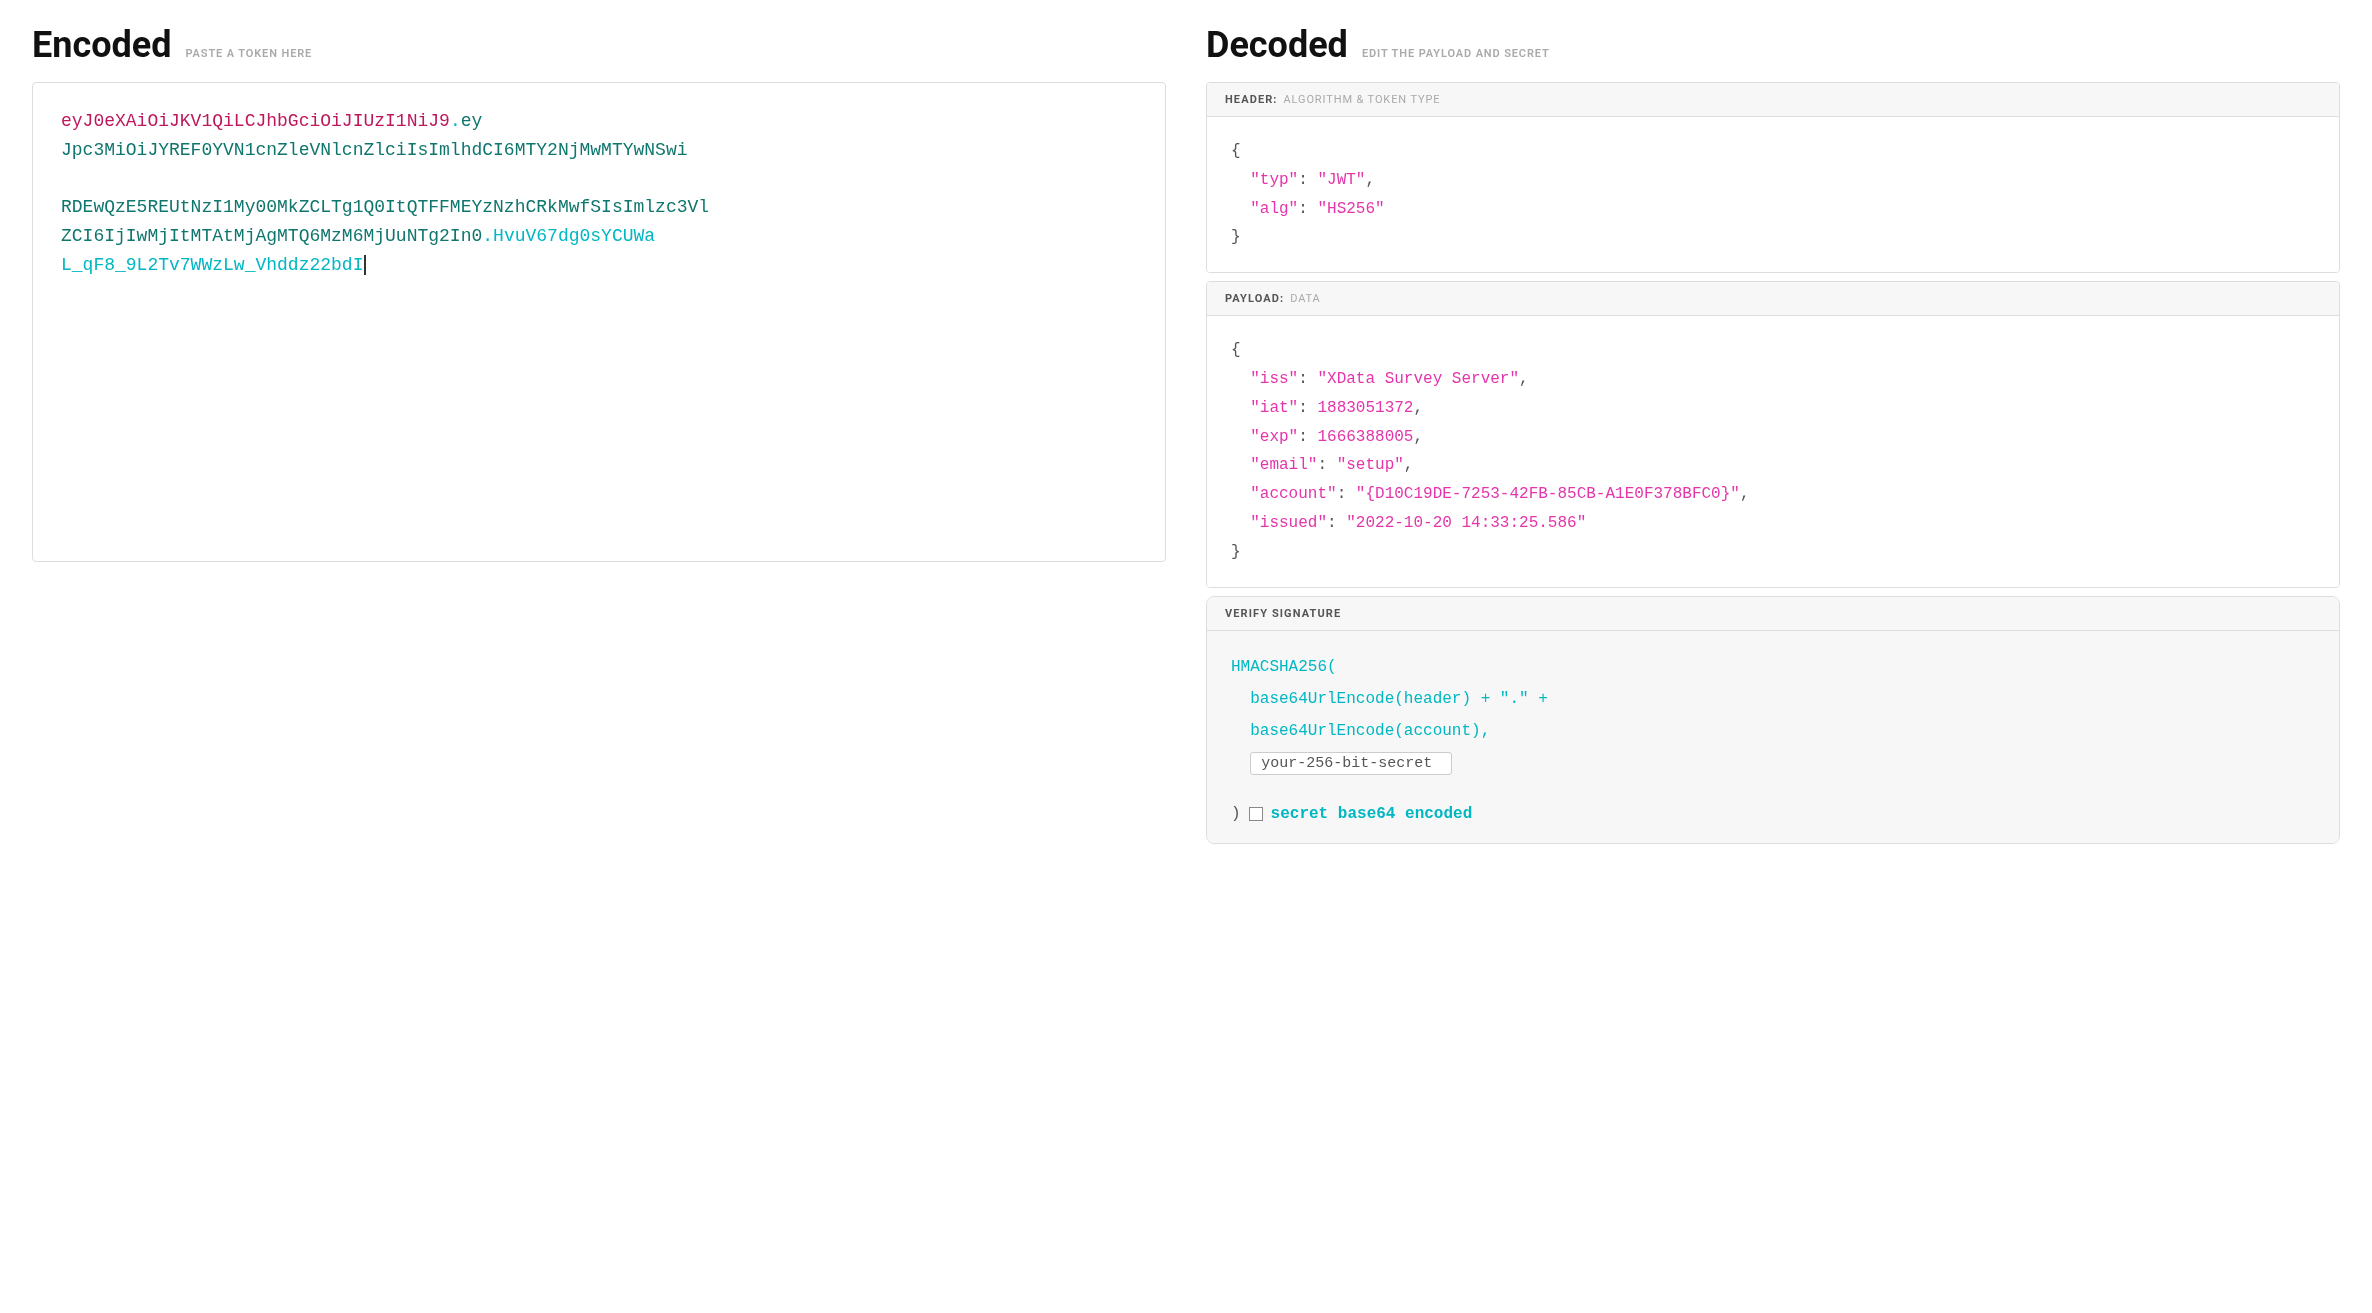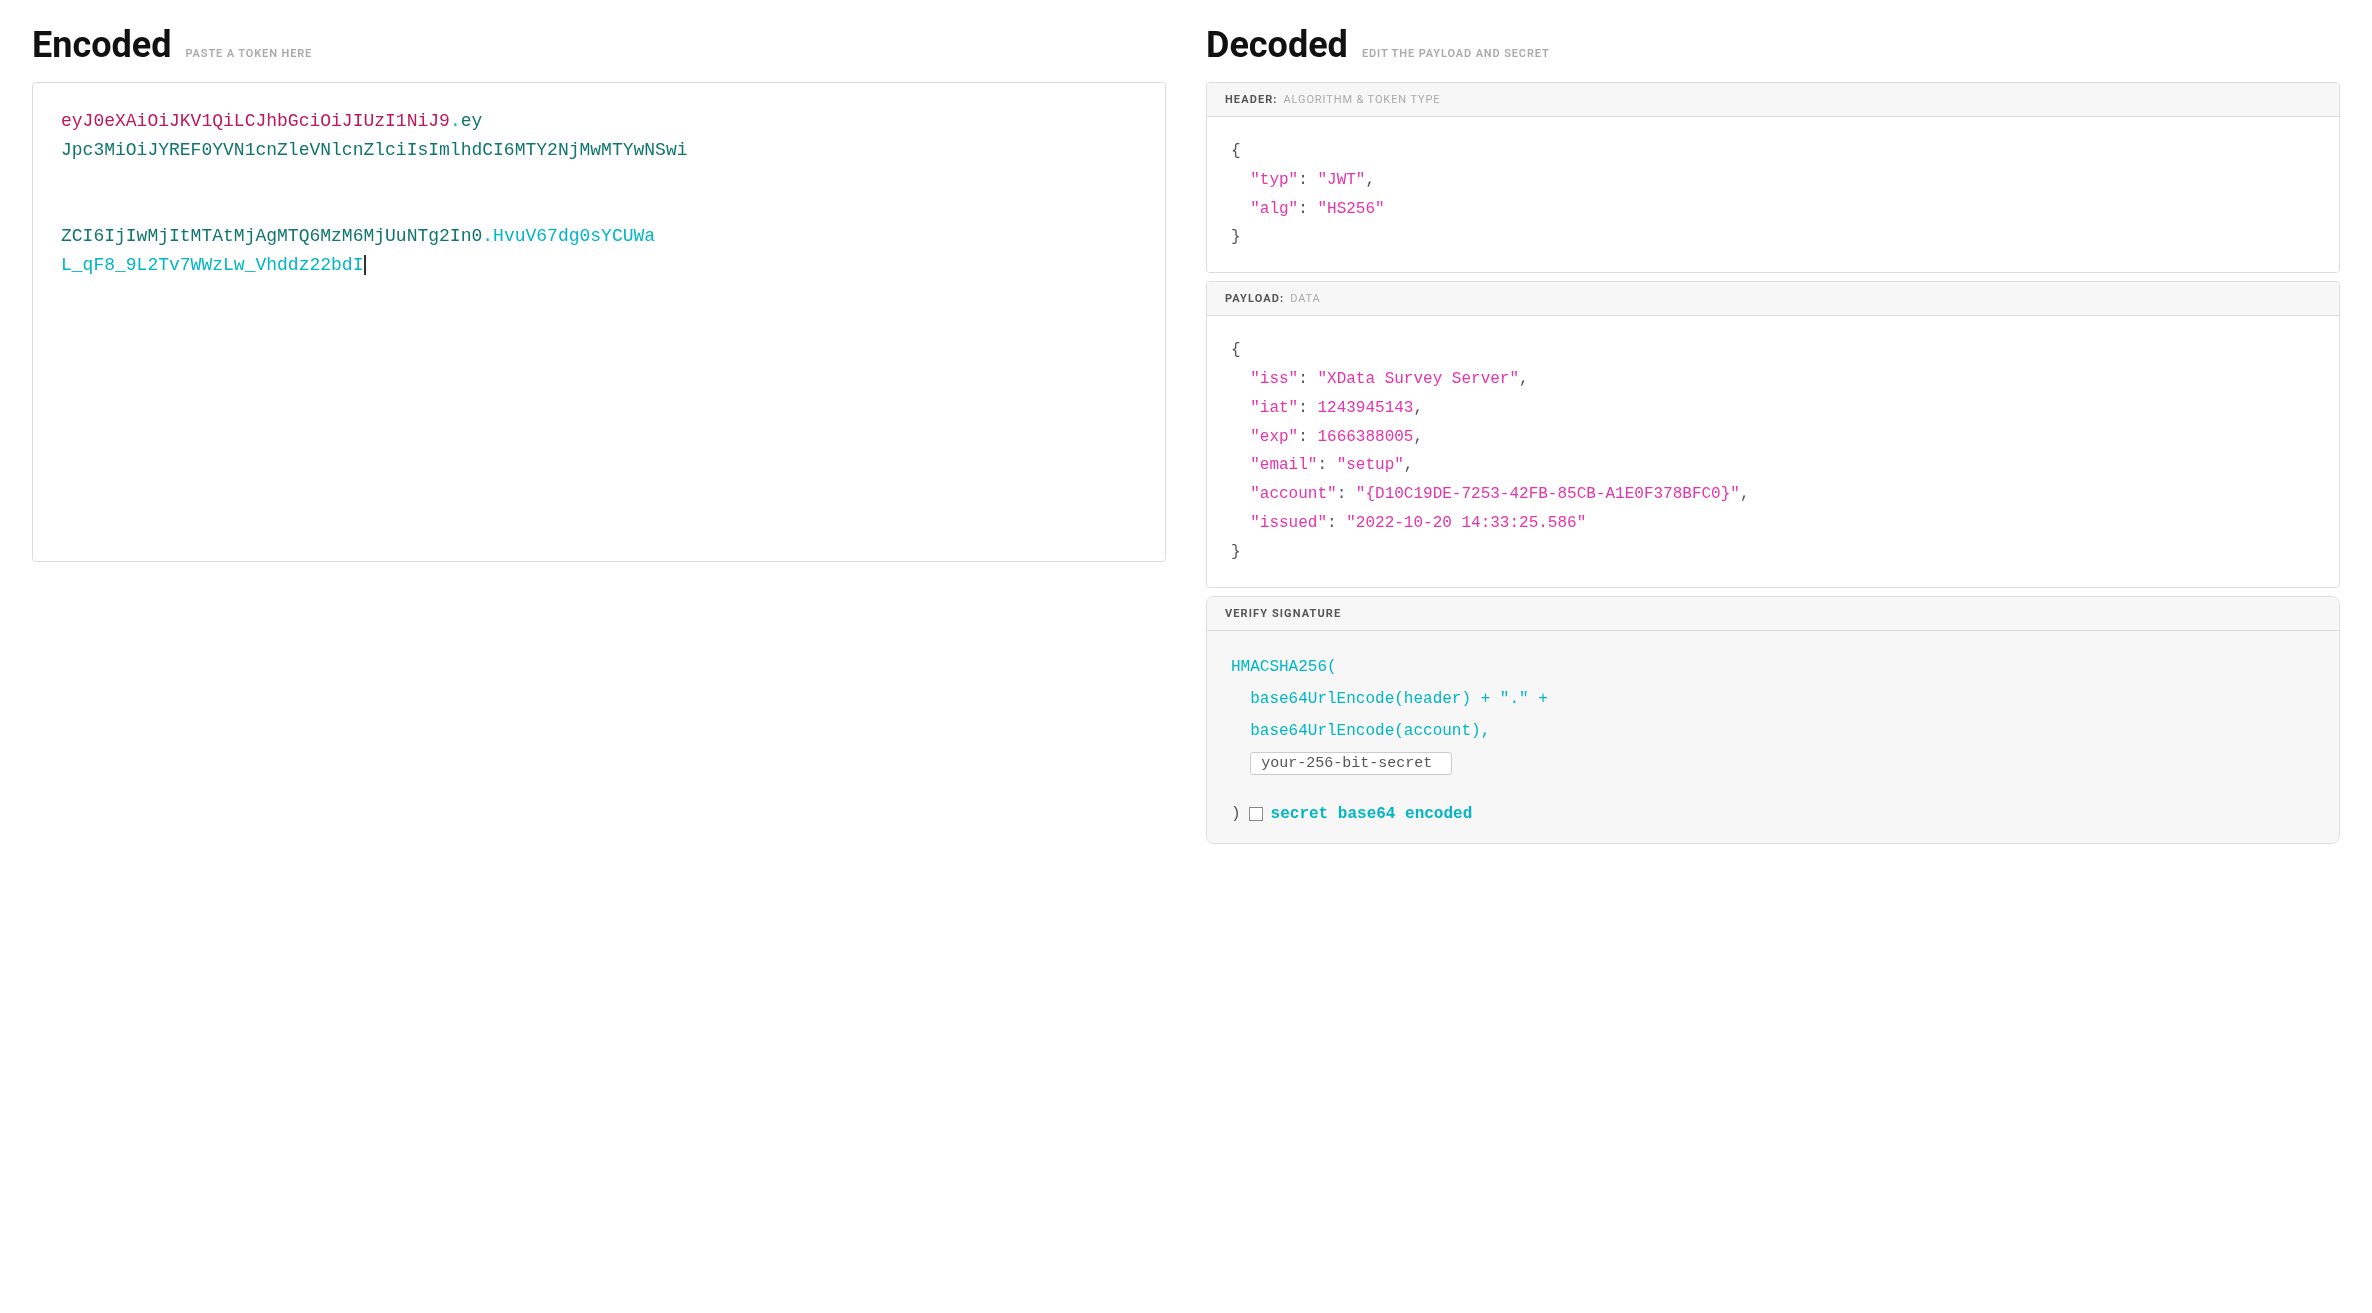--- a/index.html
+++ b/index.html
@@ -185,21 +185,21 @@
       <span class="section-subtitle">PASTE A TOKEN HERE</span>
     </div>
     <div class="encoded-box">
       
       <span class="tok-header">eyJ0eXAiOiJKV1QiLCJhbGciOiJIUzI1NiJ9</span><span class="tok-dot">.</span><span class="tok-payload">ey</span><br>
       
       <span class="tok-payload">Jpc3MiOiJYREF0YVN1cnZleVNlcnZlciIsImlhdCI6MTY2NjMwMTYwNSwi</span><br>
       
       <br>
       
-      <br>
+      <span class="tok-payload">RDEwQzE5REUtNzI1My00MkZCLTg1Q0ItQTFFMEYzNzhCRkMwfSIsImlzc3Vl</span><br>
       
       <span class="tok-payload">ZCI6IjIwMjItMTAtMjAgMTQ6MzM6MjUuNTg2In0</span><span class="tok-dot">.</span><span class="tok-sig">HvuV67dg0sYCUWa</span><br>
       
       <span class="tok-sig">L_qF8_9L2Tv7WWzLw_Vhddz22bdI</span><span class="tok-cursor"></span>
     </div>
   </div>
 
   <div>
     <div class="section-title">
       <span>Decoded</span>
@@ -221,21 +221,21 @@
       </div>
 
       <div class="decoded-panel">
         <div class="panel-header">
           <span>PAYLOAD:</span>
           <span class="panel-header-sub">DATA</span>
         </div>
         <div class="panel-body">
           <span class="json-brace">{</span><br>
           &nbsp;&nbsp;<span class="json-key">"iss"</span><span class="json-brace">: </span><span class="json-string">"XData Survey Server"</span><span class="json-brace">,</span><br>
-          &nbsp;&nbsp;<span class="json-key">"iat"</span><span class="json-brace">: </span><span class="json-number">1243945143</span><span class="json-brace">,</span><br>
+          &nbsp;&nbsp;<span class="json-key">"iat"</span><span class="json-brace">: </span><span class="json-number">1883051372</span><span class="json-brace">,</span><br>
           &nbsp;&nbsp;<span class="json-key">"exp"</span><span class="json-brace">: </span><span class="json-number">1666388005</span><span class="json-brace">,</span><br>
           &nbsp;&nbsp;<span class="json-key">"email"</span><span class="json-brace">: </span><span class="json-string">"setup"</span><span class="json-brace">,</span><br>
           &nbsp;&nbsp;<span class="json-key">"account"</span><span class="json-brace">: </span><span class="json-string">"{D10C19DE-7253-42FB-85CB-A1E0F378BFC0}"</span><span class="json-brace">,</span><br>
           &nbsp;&nbsp;<span class="json-key">"issued"</span><span class="json-brace">: </span><span class="json-string">"2022-10-20 14:33:25.586"</span><br>
           <span class="json-brace">}</span>
         </div>
       </div>
 
       <div class="verify-panel">
         <div class="verify-header">

